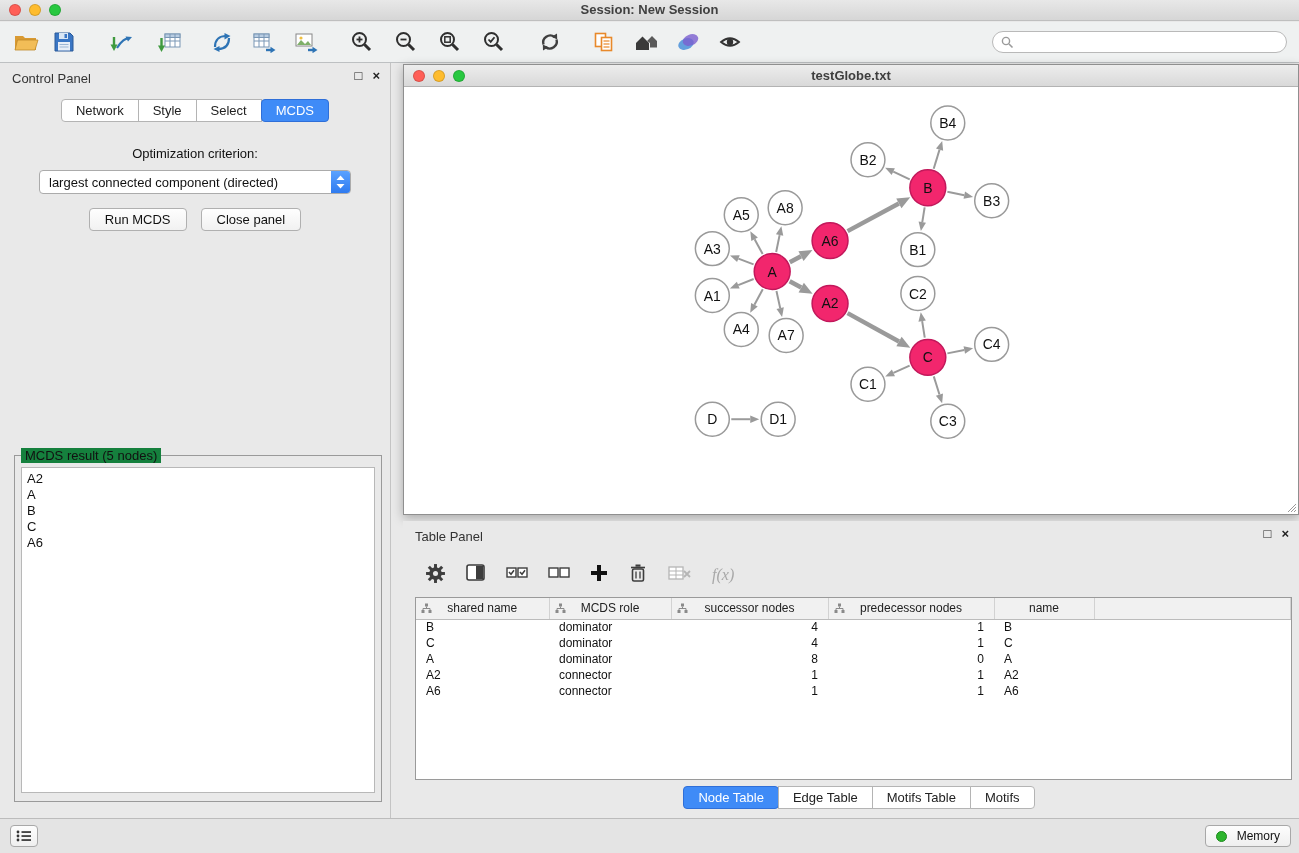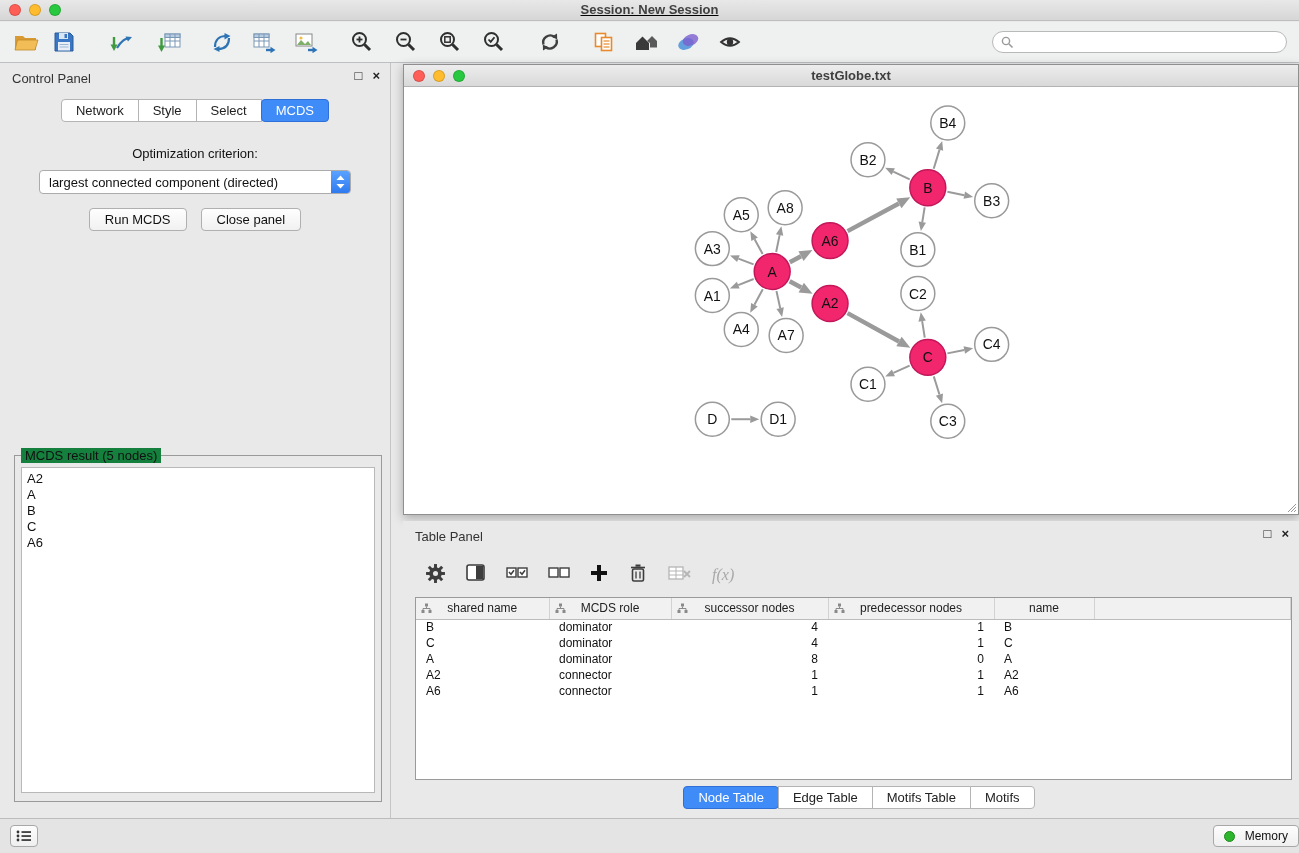--- a/index.html
+++ b/index.html
@@ -2,21 +2,21 @@
 <html><head>
 <meta charset="utf-8">
 <style>
   * { margin:0; padding:0; box-sizing:border-box; }
   body { background:#555; font-family:"Liberation Sans", sans-serif; }
   .app { position:relative; width:1299px; height:853px; background:#e9e9e9; overflow:hidden;
          font-family:"Liberation Sans","DejaVu Sans",sans-serif; }
 
   
   .titlebar { position:absolute; top:0; left:0; right:0; height:21px;
-              background:linear-gradient(#e8e8e8,#d6d6d6); border-bottom:1px solid #bfbfbf;text-decoration:underline; }
+              background:linear-gradient(#e8e8e8,#d6d6d6); border-bottom:1px solid #bfbfbf; }
   .traffic { position:absolute; top:4px; left:9px; display:flex; gap:8px; }
   .light { width:12px; height:12px; border-radius:50%; border:1px solid rgba(0,0,0,.15); }
   .light.red{background:#ff5f57}.light.yellow{background:#febc2e}.light.green{background:#28c840}
   .title-text { text-align:center; font-size:13px; line-height:20px; color:#404040; font-weight:bold; }
 
   
   .toolbar { position:absolute; top:22px; left:0; right:0; height:41px; background:#eff1f1;
              border-bottom:1px solid #bdc0c2; display:flex; align-items:center; padding-left:10px; }
   .tbtn { width:32px; height:32px; display:flex; align-items:center; justify-content:center; flex:0 0 auto; }
   .search-wrap { margin-left:auto; margin-right:12px; width:295px; height:22px; background:#fff;
@@ -80,21 +80,21 @@
   .node-table td { height:16px; padding:0 10px; color:#111; white-space:nowrap; overflow:hidden; }
   .node-table td.num { text-align:right; }
   .tp-tabs { position:absolute; bottom:9px; left:16px; right:0; display:flex; justify-content:center; }
 
   
   .statusbar { position:absolute; left:0; right:0; bottom:0; height:35px; background:#e4e4e4;
                border-top:1px solid #bcbcbc; }
   .list-btn { position:absolute; left:10px; top:6px; width:28px; height:22px;
               background:linear-gradient(#fdfdfd,#efefef); border:1px solid #a8a8a8; border-radius:4px;
               display:flex; align-items:center; justify-content:center; }
-  .memory-btn { position:absolute; right:0; top:6px; height:22px; padding:0 10px;
+  .memory-btn { position:absolute; right:8px; top:6px; height:22px; padding:0 10px;
                 background:linear-gradient(#fdfdfd,#efefef); border:1px solid #a8a8a8; border-radius:4px;
                 display:flex; align-items:center; gap:10px; font-size:12px; color:#111; }
   .memory-dot { width:11px; height:11px; border-radius:50%; background:#2db52d; border:1px solid #1d8a1d; }
 </style>
 </head>
 <body>
 
 <div class="app">
 
   <div class="titlebar">

